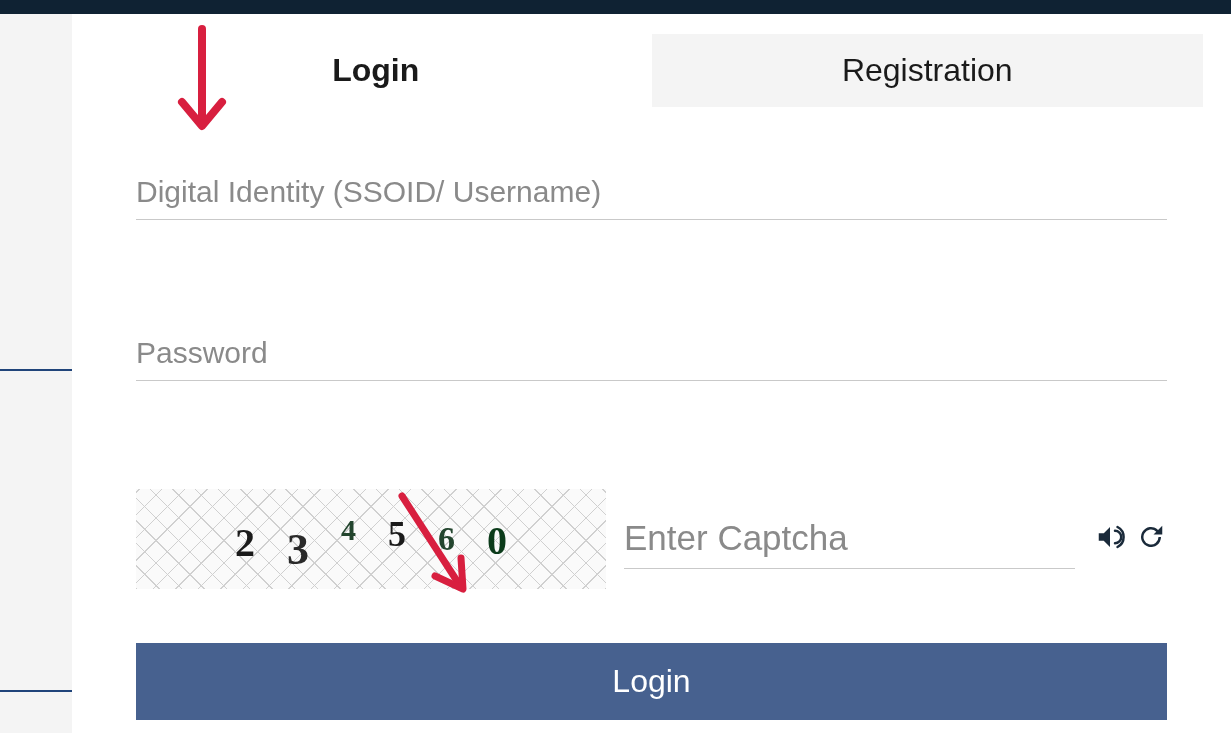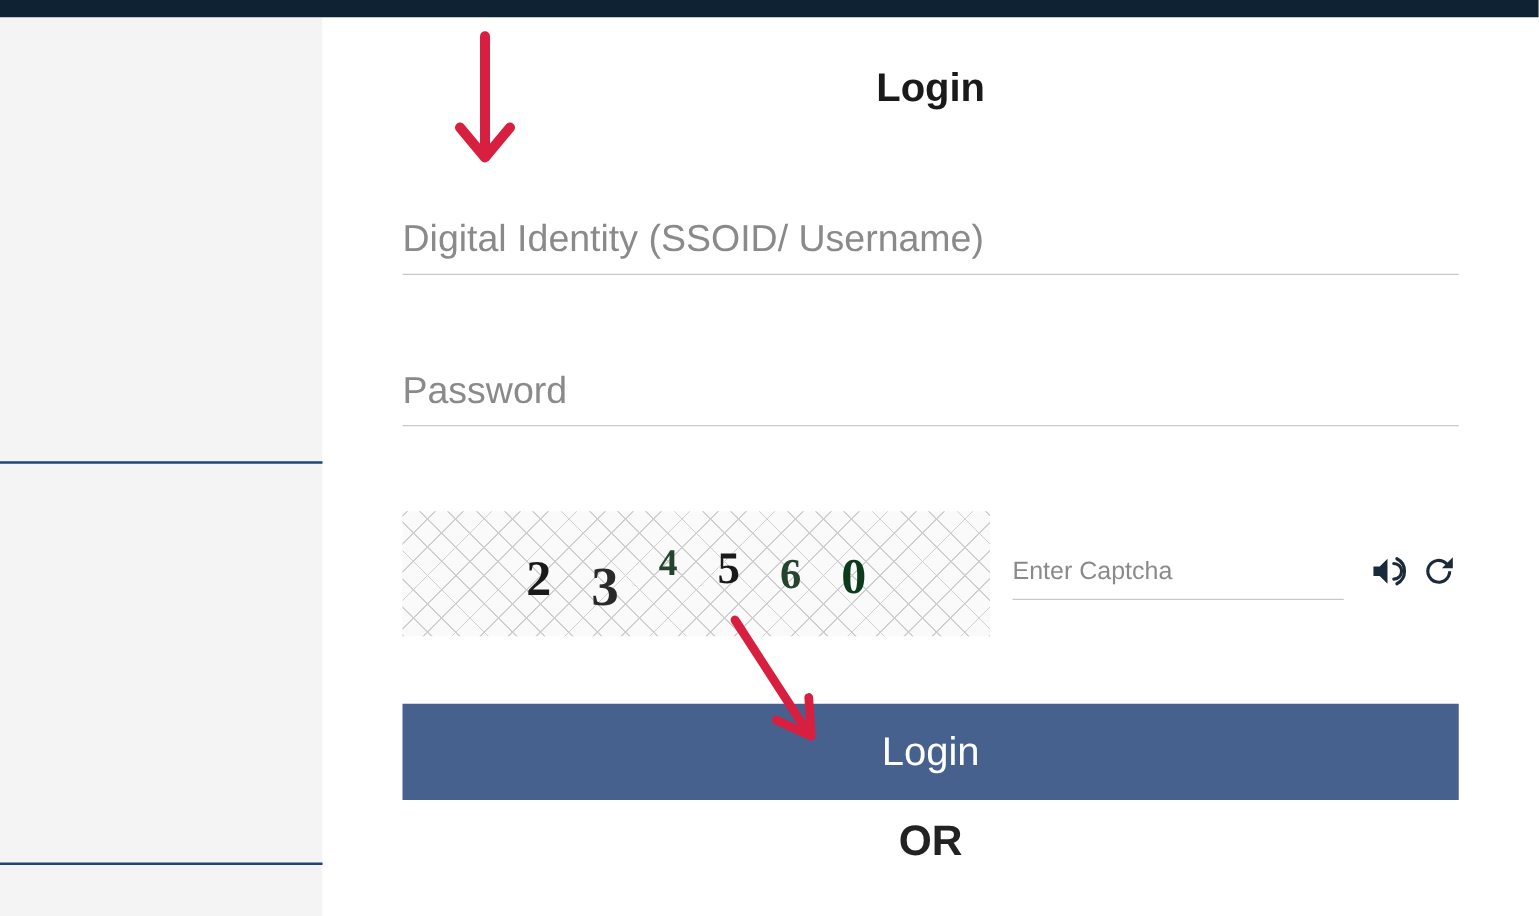--- a/index.html
+++ b/index.html
@@ -67,21 +67,21 @@
 
   .field {
     width: 100%;
     border: none;
     border-bottom: 1px solid #c9c9c9;
     font-size: 30px;
     color: #333;
     padding: 8px 0 10px 0;
     outline: none;
     background: transparent;
-    margin-bottom: 68px;
+    margin-bottom: 108px;
   }
   .field::placeholder { color: #8a8a8a; }
 
   .captcha-row {
     display: flex;
     align-items: center;
     gap: 18px;
   }
 
   .captcha-img {
@@ -109,21 +109,21 @@
   .cd2 { font-size: 44px; font-weight: 700; color: #2a2a2a; transform: translateY(10px); }
   .cd3 { font-size: 30px; font-weight: 700; color: #23452e; transform: translateY(-14px); }
   .cd4 { font-size: 36px; font-weight: 700; color: #1a1a1a; transform: translateY(-8px); }
   .cd5 { font-size: 34px; font-weight: 700; color: #23452e; transform: translateY(-4px); }
   .cd6 { font-size: 40px; font-weight: 700; color: #0b3b1a; transform: translateY(0); }
 
   .captcha-input {
     flex: 1;
     border: none;
     border-bottom: 1px solid #c9c9c9;
-    font-size: 20px;
+    font-size: 35px;
     padding: 8px 0 10px 0;
     outline: none;
     color: #333;
   }
   .captcha-input::placeholder { color: #8a8a8a; }
 
   .captcha-icons {
     display: flex;
     gap: 8px;
     align-items: center;
@@ -166,20 +166,21 @@
 <div class="page">
   <div class="sidebar">
     <div class="sidebar-line one"></div>
     <div class="sidebar-line two"></div>
   </div>
 
   <div class="main">
 
     <div class="tabs">
       <div class="tab active">Login</div>
+      <div class="tab inactive">Registration</div>
     </div>
 
     <div class="form">
 
       <input type="text" class="field" placeholder="Digital Identity (SSOID/ Username)" style="">
 
       <input type="password" class="field" placeholder="Password" style="">
 
       <div class="captcha-row">
         <div class="captcha-img">

